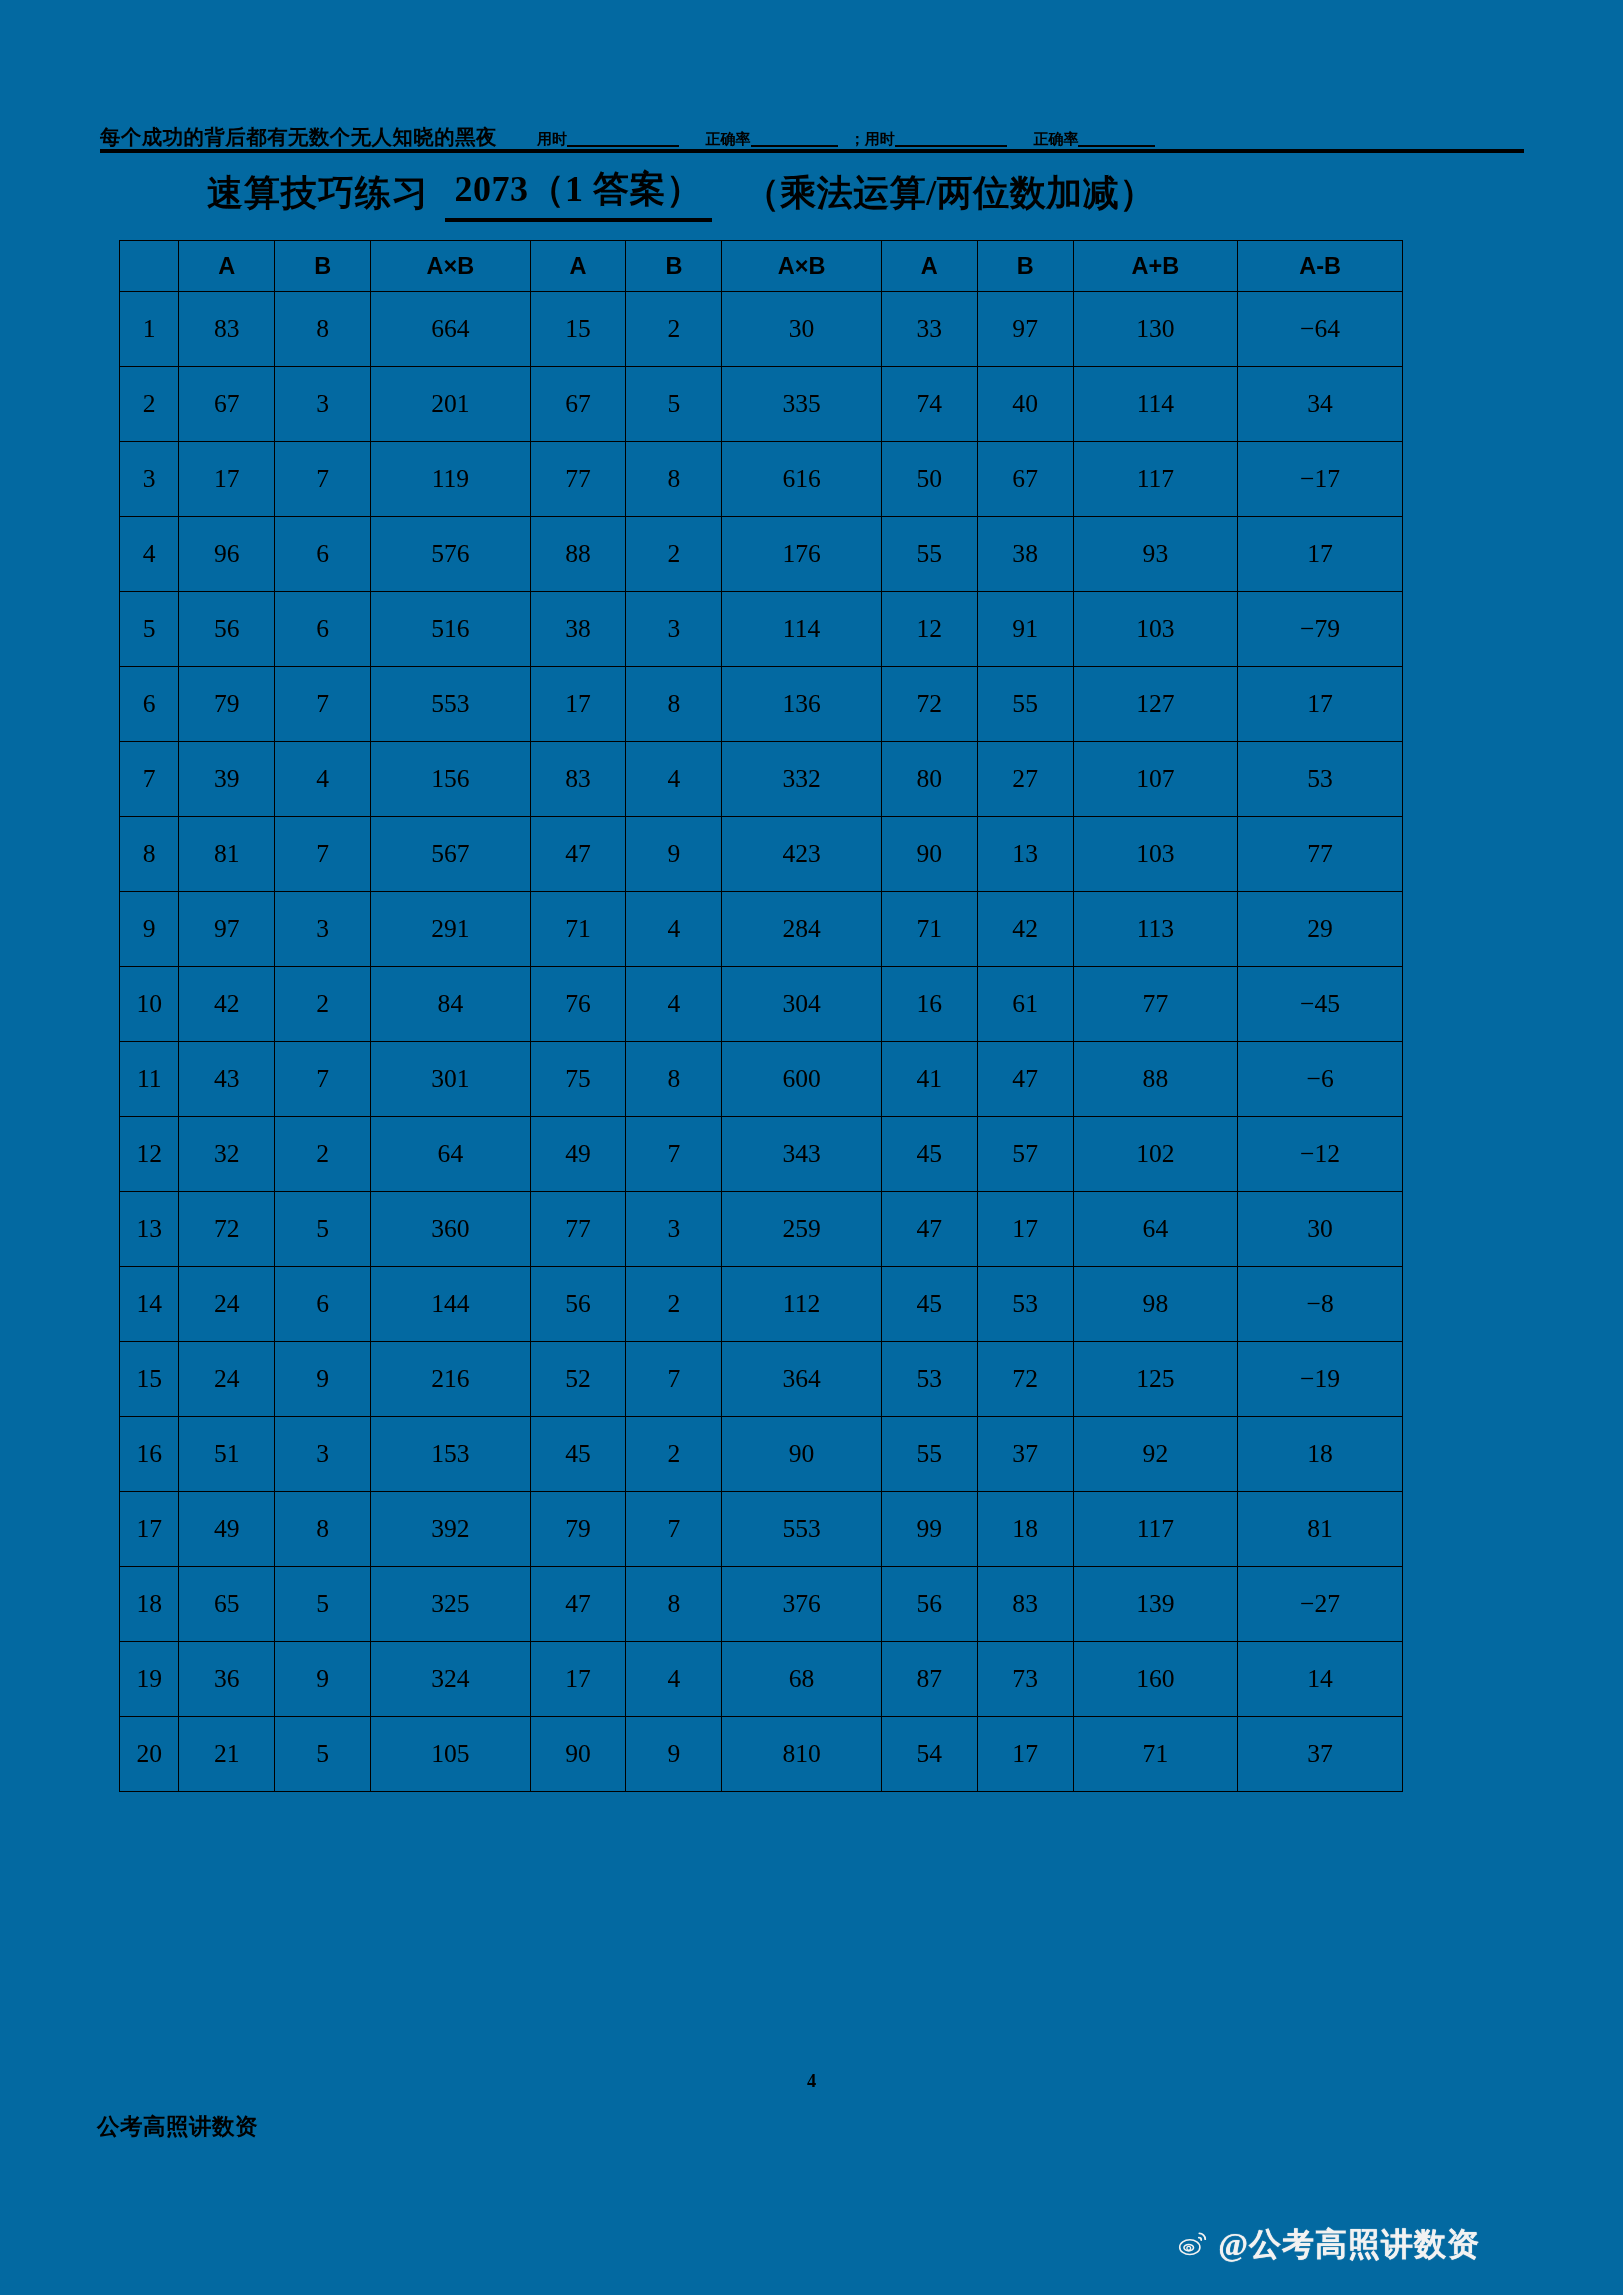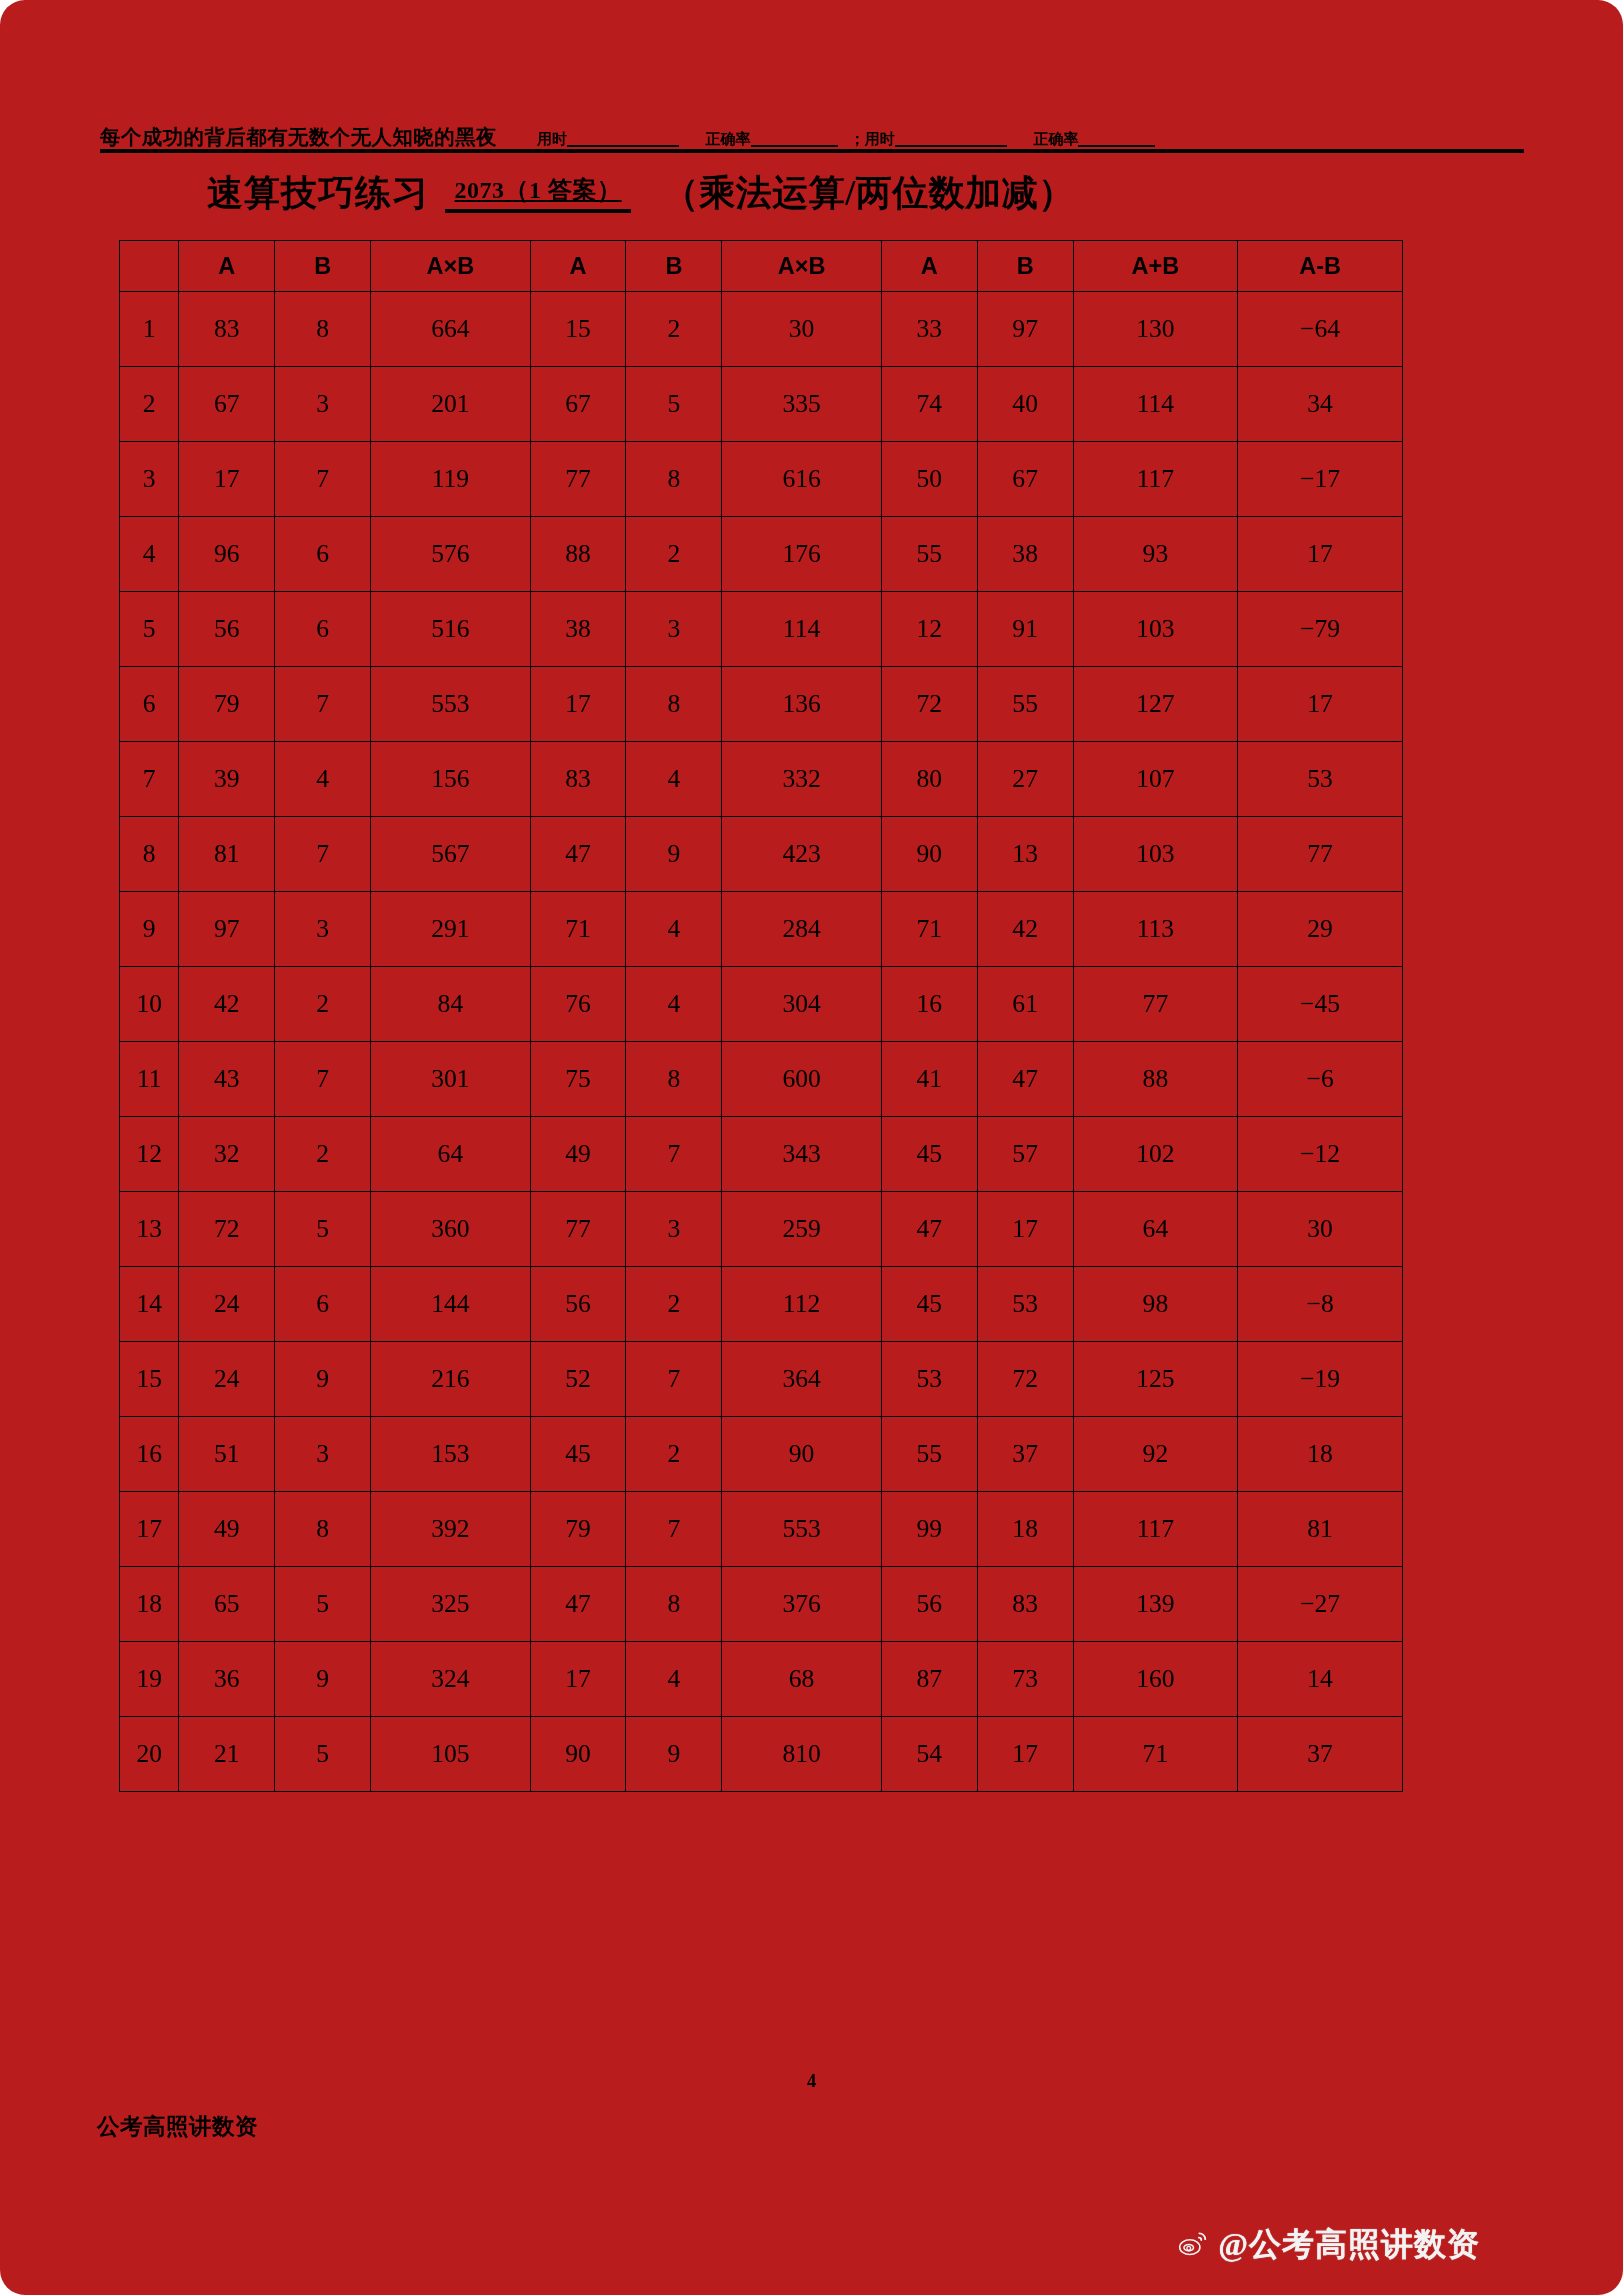--- a/index.html
+++ b/index.html
@@ -12,22 +12,21 @@
     height: 2295px;
     position: relative;
     font-family: "Liberation Serif", "DejaVu Serif", serif;
     overflow: hidden;
   }
 
   
   .page {
     position: absolute;
     inset: 0;
-    background: #b91c1c;
-    border-radius: 25px;
+    background: #0369a1;
   }
 
   
   .header-band {
     position: absolute;
     left: 100px;
     top: 108px;
     width: 1431px;
     height: 39px;
     display: flex;
@@ -82,28 +81,27 @@
   .title-main {
     font-family: "Liberation Serif", "DejaVu Serif", serif;
     font-size: 36px;
     font-weight: 700;
     color: #000;
     letter-spacing: 1px;
     margin-left: 107px;
   }
   .title-code {
     font-family: "Liberation Serif", "DejaVu Serif", serif;
-    font-size: 24px;
+    font-size: 36px;
     font-weight: 700;
     color: #000;
     border-bottom: 4.1px solid #000;
     padding: 0 9.2px 3.1px 9.2px;
     margin-left: 16.4px;
     letter-spacing: 0.5px;
-    text-decoration: underline;
   }
   .title-sub {
     font-family: "Liberation Serif", "DejaVu Serif", serif;
     font-size: 36px;
     font-weight: 700;
     color: #000;
     margin-left: 32px;
     letter-spacing: 0.5px;
   }
 

